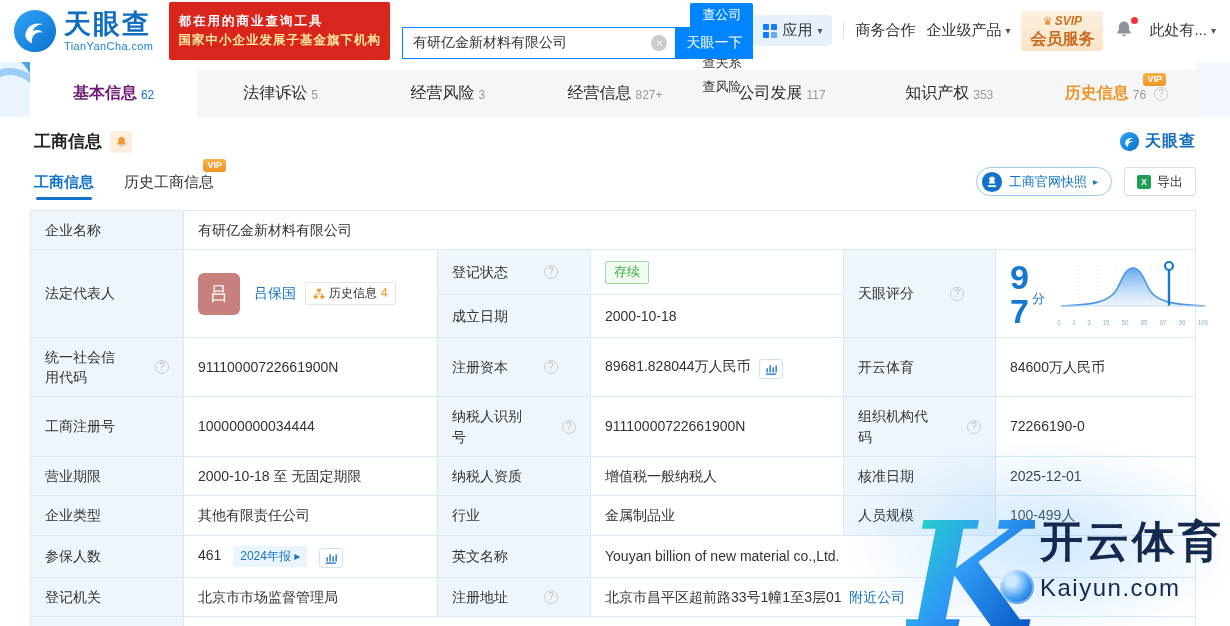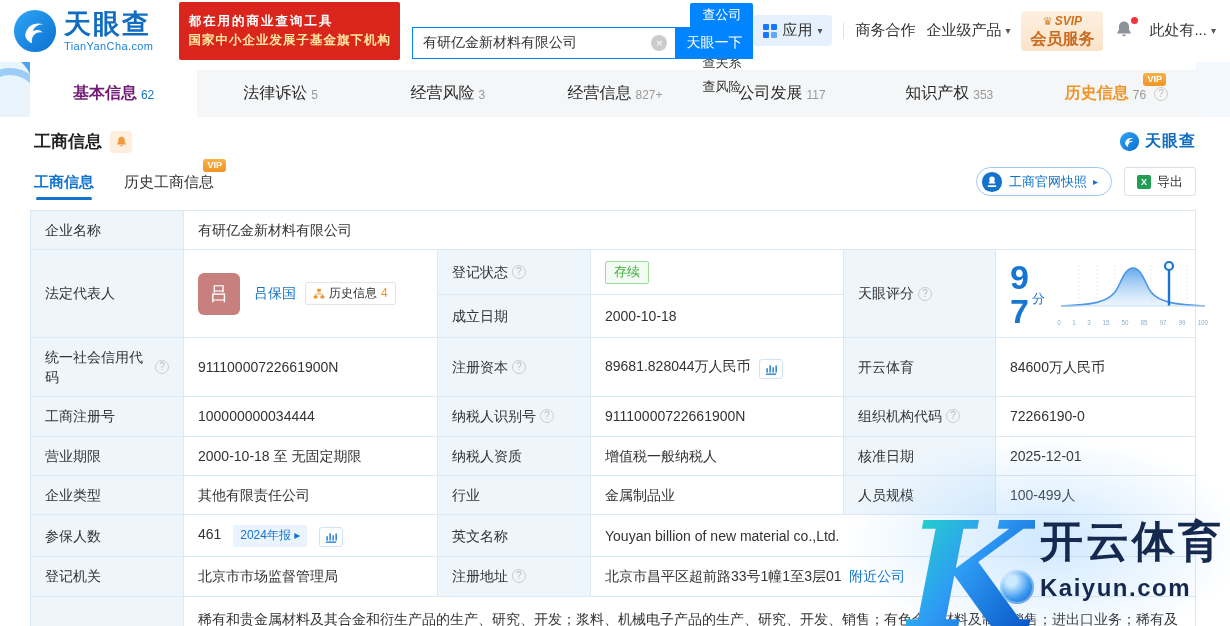--- a/index.html
+++ b/index.html
@@ -7,21 +7,21 @@
   body { font-family:"Liberation Sans","DejaVu Sans",sans-serif; background:#fff; color:#333; }
   .page { position:relative; width:1230px; height:626px; background:#fff; overflow:hidden; }
 
   
   .topbar { height:62px; display:flex; align-items:center; padding:0 14px 0 12px; background:#fff; position:relative; z-index:5; }
   .logo { display:flex; align-items:center; cursor:pointer; }
   .logo-icon { width:46px; height:46px; }
   .logo-text { margin-left:6px; }
   .logo-cn { font-size:27px; font-weight:bold; color:#0f6cc0; letter-spacing:2px; line-height:1; }
   .logo-en { font-size:11px; color:#1a82d6; margin-top:2px; letter-spacing:.4px; }
-  .slogan { margin-left:26px; background:#d9251c; color:#fff; padding:10px 9px; border-radius:2px; }
+  .slogan { margin-left:16px; background:#d9251c; color:#fff; padding:10px 9px; border-radius:2px; }
   .slogan div { font-size:12.5px; font-weight:bold; letter-spacing:2px; line-height:1.55; white-space:nowrap; }
   .slogan div:last-child { color:#ffe9a0; letter-spacing:1px; }
 
   .search-area { margin-left:12px; width:378px; }
   .search-tabs { display:flex; align-items:flex-end; height:24px;flex-direction:column; }
   .stab { font-size:13px; color:#333; padding:3px 12px; cursor:pointer; }
   .stab.active { background:#0084ff; color:#fff; border-radius:2px 2px 0 0; }
   .search-row { display:flex; }
   .search-box { position:relative; flex:1; }
   .search-box input { width:100%; height:32px; border:1px solid #0084ff; border-right:none; padding:0 30px 0 10px; font-size:14px; color:#333; outline:none; font-family:inherit; }
@@ -84,21 +84,21 @@
   .snap-btn { display:flex; align-items:center; gap:6px; border:1px solid #9ec9f2; border-radius:15px; height:29px; padding:0 13px 0 4px; color:#1373cc; font-size:13px; cursor:pointer; background:#fff; }
   .snap-btn svg { width:22px; height:22px; }
   .snap-arrow { font-size:10px; color:#1373cc; }
   .export-btn { display:flex; align-items:center; gap:6px; border:1px solid #ddd; border-radius:3px; height:29px; padding:0 12px; font-size:13px; color:#333; cursor:pointer; background:#fff; }
   .xls { width:14px; height:14px; background:#1f9e54; color:#fff; font-size:9px; font-weight:bold; border-radius:2px; display:flex; align-items:center; justify-content:center; }
 
   
   table.info { width:1166px; border-collapse:collapse; table-layout:fixed; }
   table.info td { border:1px solid #dce8f2; font-size:14px; color:#333; padding:9px 14px; vertical-align:middle; line-height:1.45; word-break:break-all; }
   td.lbl { background:#eef6fc; color:#444; }
-  td.lbl .lblwrap { display:flex; align-items:center; }
+  td.lbl .lblwrap { display:flex; align-items:center;gap:32px; }
   .link { color:#1373cc; cursor:pointer; }
   .status-badge { display:inline-block; color:#3fae3f; border:1px solid #9bdb9b; background:#f2fcf2; font-size:13px; padding:1px 8px; border-radius:2px; }
   .rep-cell { display:flex; align-items:center; }
   .avatar { width:42px; height:42px; background:#c8807f; color:#fff; font-size:19px; border-radius:6px; display:flex; align-items:center; justify-content:center; flex:none; }
   .rep-name { color:#1373cc; font-size:14px; margin-left:14px; cursor:pointer; }
   .rel-badge { display:flex; align-items:center; gap:4px; border:1px solid #e4e4e4; background:#fff; border-radius:2px; padding:2px 7px; margin-left:9px; font-size:12px; color:#333; cursor:pointer; }
   .rel-badge svg { width:12px; height:12px; }
   .rel-count { color:#ef9426; }
   .cap-icon, .ins-icon { display:inline-flex; align-items:center; justify-content:center; width:24px; height:20px; border:1px solid #cfe3f7; border-radius:3px; margin-left:8px; vertical-align:-4px; cursor:pointer; background:#fff; }
   .cap-icon svg, .ins-icon svg { width:12px; height:12px; }
@@ -115,21 +115,21 @@
   .watermark { position:absolute; right:-4px; bottom:0; width:330px; height:150px; z-index:6; pointer-events:none; }
   .wm-glow { position:absolute; inset:-40px -10px -20px -60px; background:radial-gradient(closest-side, rgba(130,195,255,.38), rgba(130,195,255,0)); }
   .wm-k { position:absolute; left:2px; bottom:-24px; font-size:148px; line-height:1; font-weight:bold; font-style:italic; font-family:"DejaVu Serif","Liberation Serif",serif; color:#1e7fe0; }
   @supports ((-webkit-background-clip:text) or (background-clip:text)) {
     .wm-k { background:linear-gradient(125deg,#23d8c3 5%,#2e9bf5 45%,#0a58c6 90%); -webkit-background-clip:text; background-clip:text; color:transparent; }
   }
   .wm-ball { position:absolute; left:96px; bottom:22px; width:34px; height:34px; border-radius:50%;
     background:radial-gradient(circle at 34% 32%, #cde9ff 0 5px, #3d9bf0 55%, #0a58c6 95%); box-shadow:inset 0 0 0 2px rgba(255,255,255,.35); }
   .wm-text { position:absolute; left:136px; bottom:24px; }
   .wm-cn { font-size:43px; font-weight:bold; color:#15294f; letter-spacing:3px; white-space:nowrap; }
-  .wm-en { font-size:24px; font-weight:bold; color:#15294f; letter-spacing:1.5px; margin-top:3px; }
+  .wm-en { font-size:24px; font-weight:normal; color:#15294f; letter-spacing:1.5px; margin-top:3px; }
 </style>
 </head>
 <body>
 
 <div class="page">
 
   <header class="topbar">
     <div class="logo">
       <svg class="logo-icon" viewBox="0 0 48 48">
         <defs>

